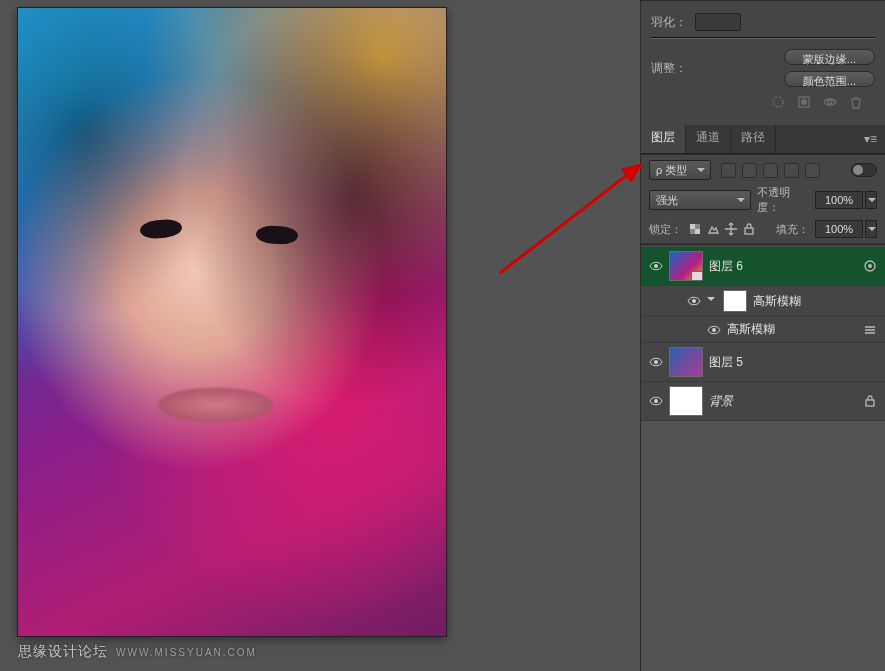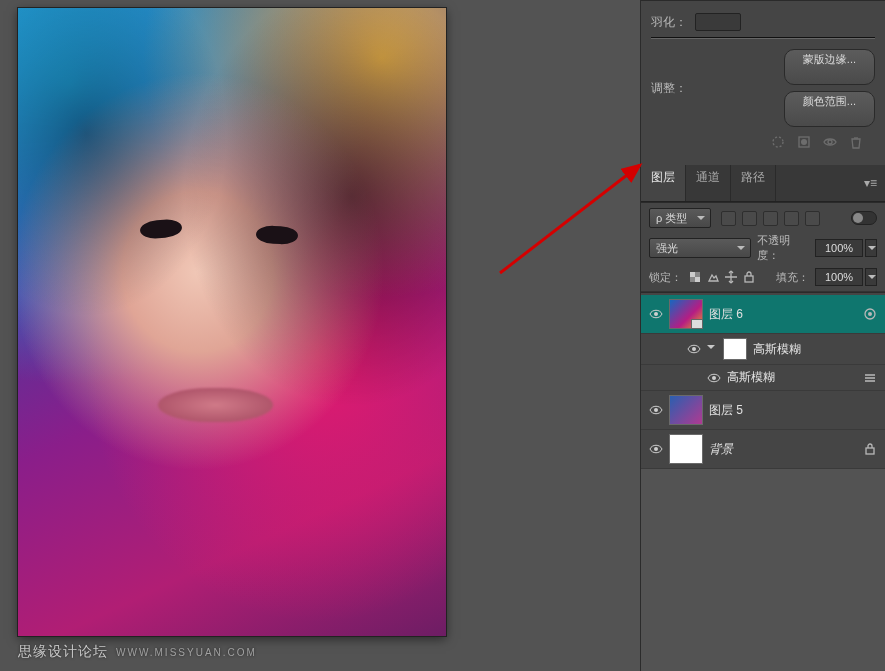--- a/index.html
+++ b/index.html
@@ -68,36 +68,36 @@
   .slider-track {
     flex:1; height:2px; background:#2a2a2a;
     border-top:1px solid #111; border-bottom:1px solid #666;
   }
   .num-box {
     width:46px; height:18px; background:#3a3a3a;
     border:1px solid #222; border-radius:2px;
   }
   .adjust-row { display:flex; align-items:center; margin-top:10px; gap:8px; }
   .btn-pill {
-    height:36px; padding:0 18px; text-align:center; line-height:19px;
+    height:16px; padding:0 18px; text-align:center; line-height:19px;
     background: linear-gradient(#5c5c5c,#4a4a4a);
     border:1px solid #2a2a2a; border-radius:10px; font-size:11px;
     color:#d8d8d8; display:inline-block;
   }
   .btn-col { display:flex; flex-direction:column; gap:6px; margin-left:auto;}
   .icon-strip { display:flex; justify-content:flex-end; gap:12px; padding:8px 12px 6px; }
   .mini-icon { width:14px; height:14px; opacity:0.35; }
 
   
   .tabs {
     display:flex; align-items:center; background:#383838;
     border-bottom:1px solid #222; font-size:12px;
     padding-left:0;
   }
-  .tab { padding:4px 10px 15px; border-right:1px solid #2a2a2a; color:#a8a8a8; }
+  .tab { padding:4px 10px 7px; border-right:1px solid #2a2a2a; color:#a8a8a8; }
   .tab.active { background:#454545; color:#e4e4e4; }
   .tab-menu { margin-left:auto; padding:4px 8px; color:#aaa; }
 
   
   .lp-controls { padding:5px 8px; border-bottom:1px solid #333; display:flex; flex-direction:column; gap:5px;}
   .ctl-row { display:flex; align-items:center; gap:6px; }
   .dd {
     height:20px; background:linear-gradient(#5a5a5a,#484848);
     border:1px solid #222; border-radius:2px;
     display:flex; align-items:center; padding:0 6px; color:#d8d8d8;
@@ -123,21 +123,21 @@
   .lbl { font-size:11px; color:#bcbcbc; }
   .lock-icons { display:flex; gap:4px; align-items:center;}
   .lock-icons span{width:14px;height:14px;}
 
   
   .layers { padding:2px 0 0; }
   .layer {
     display:flex; align-items:center; padding:4px 8px; gap:6px;
     border-bottom:1px solid #3a3a3a;
   }
-  .layer.selected { background:#0f766e; }
+  .layer.selected { background:#14532d; }
   .vis { width:14px; height:14px; display:flex; align-items:center; justify-content:center;}
   .vis svg{width:14px;height:10px;fill:#cfcfcf;}
   .thumb {
     width:34px; height:30px; border:1px solid #6a6a6a; background:#fff; position:relative;
   }
   .thumb.grad { background: linear-gradient(135deg,#1667c0 0%, #b51d84 60%, #e69b2c 100%); }
   .thumb.color { background: linear-gradient(135deg,#2a5fb0 0%, #b03a92 100%); }
   .smart-badge{
     position:absolute;right:-1px;bottom:-1px;width:12px;height:10px;
     background:#ddd;border:1px solid #666;

